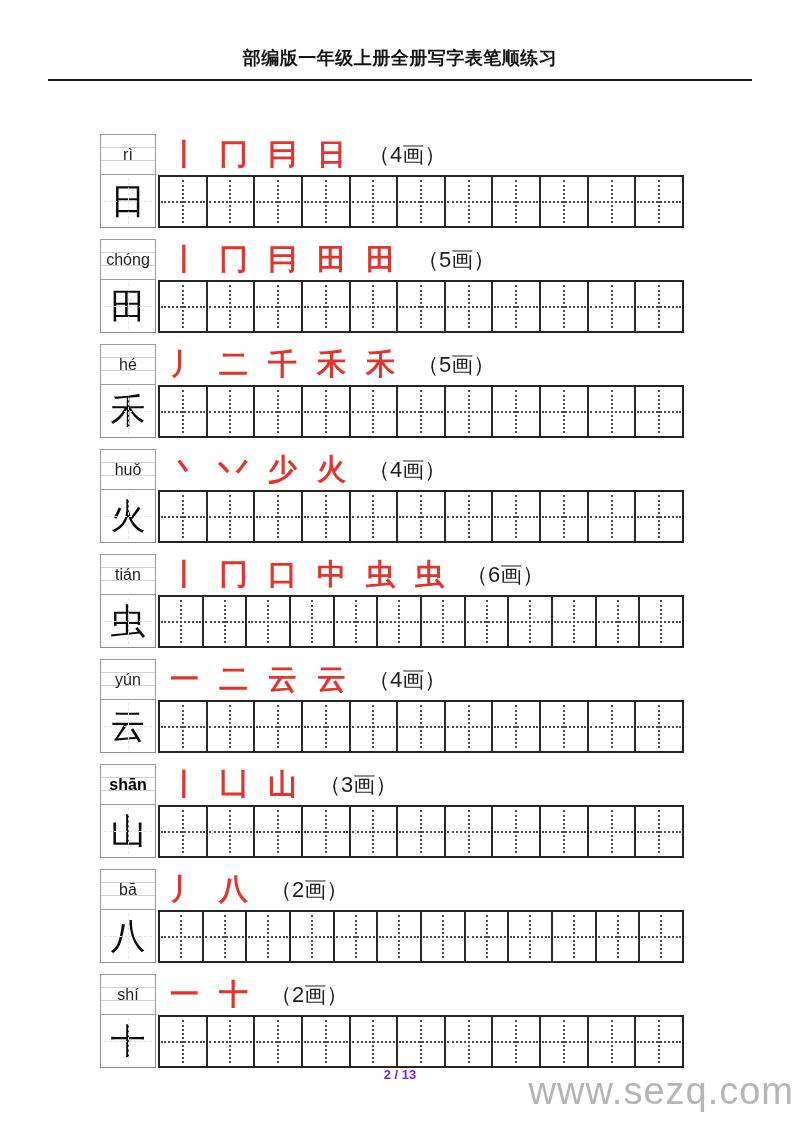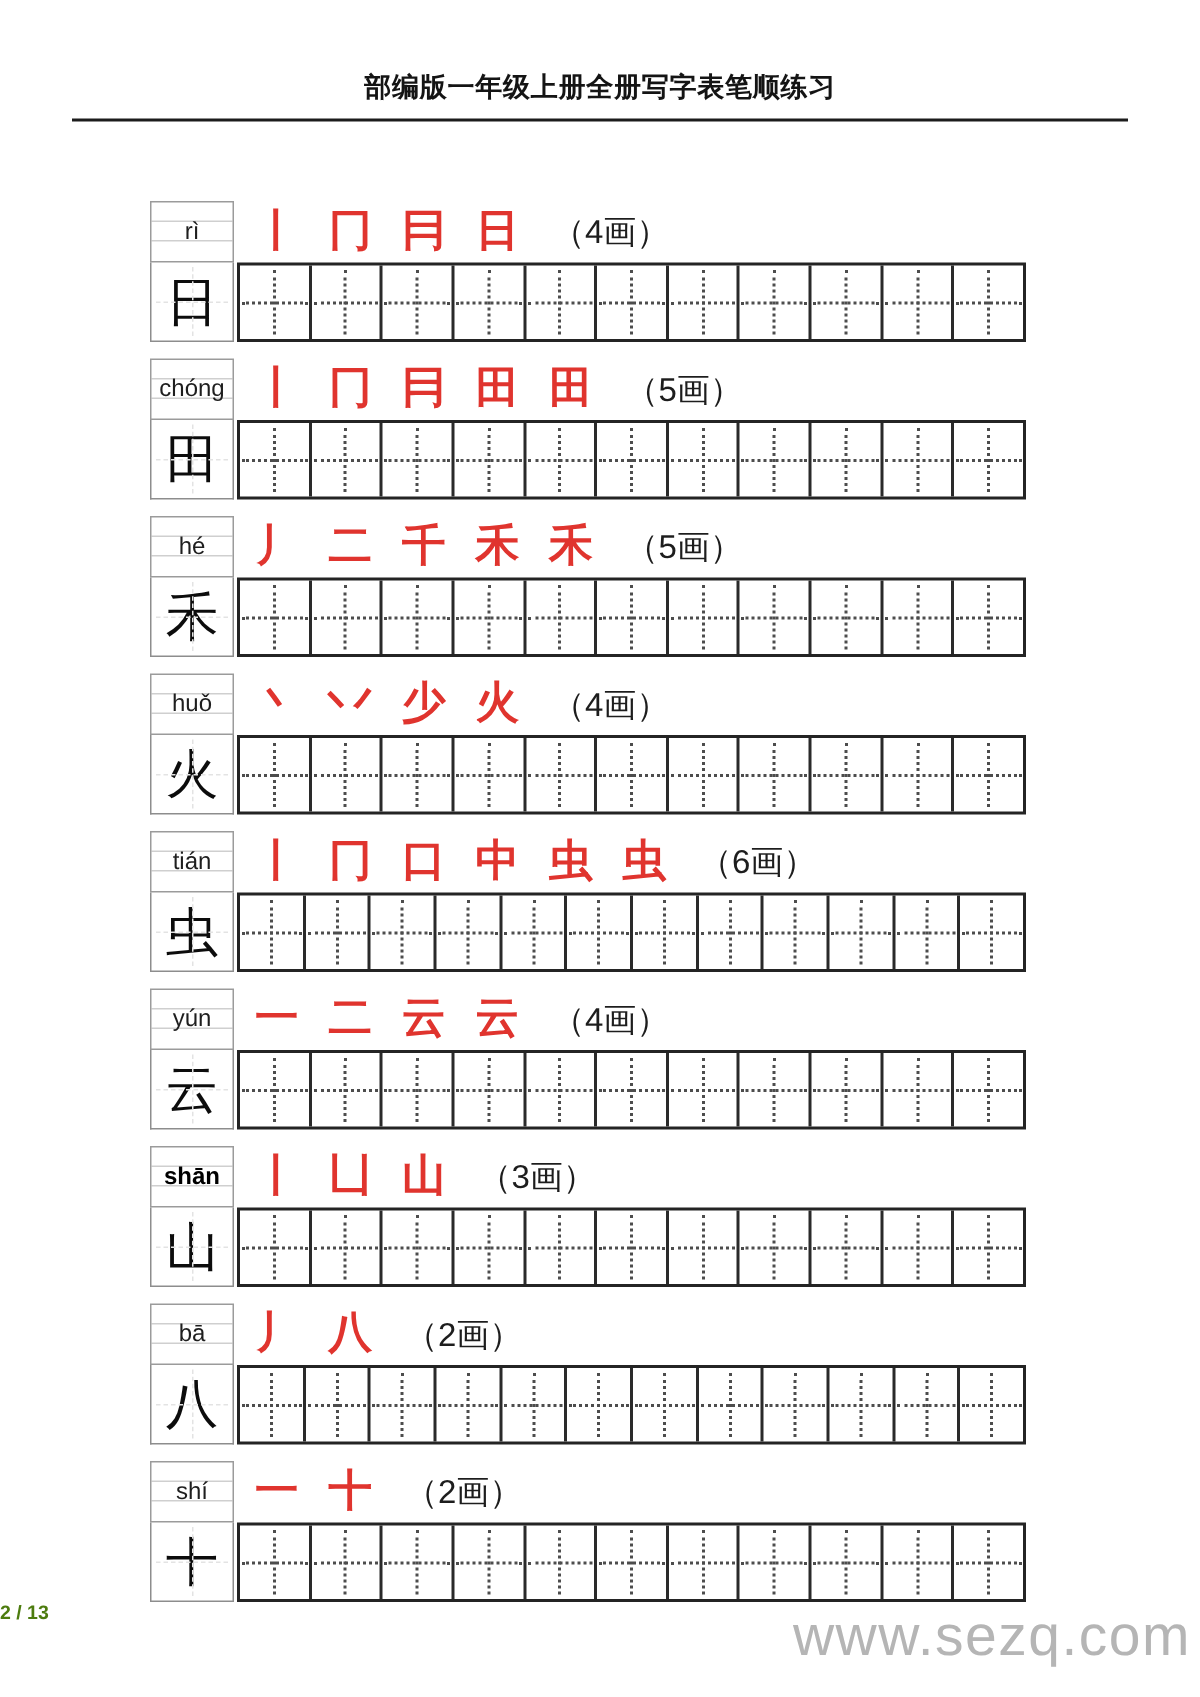--- a/index.html
+++ b/index.html
@@ -104,21 +104,22 @@
     margin-top:-1px;
     border-top:2px dotted #4d4d4d;
   }
   .practice-cell::after{
     content:"";position:absolute;top:3px;bottom:3px;left:50%;
     margin-left:-1px;
     border-left:2px dotted #4d4d4d;
   }
   .page-number{
     position:absolute;left:0;right:0;bottom:49px;
-    font-size:13px;font-weight:700;color:#4d7c0f;
+    text-align:center;
+    font-size:13px;font-weight:700;color:#6d28d9;
   }
   .watermark{
     position:absolute;right:6px;bottom:21px;
     font-size:38px;
     color:#b5b5b5;
     letter-spacing:1px;
     line-height:1;
   }
 </style>
 </head>

